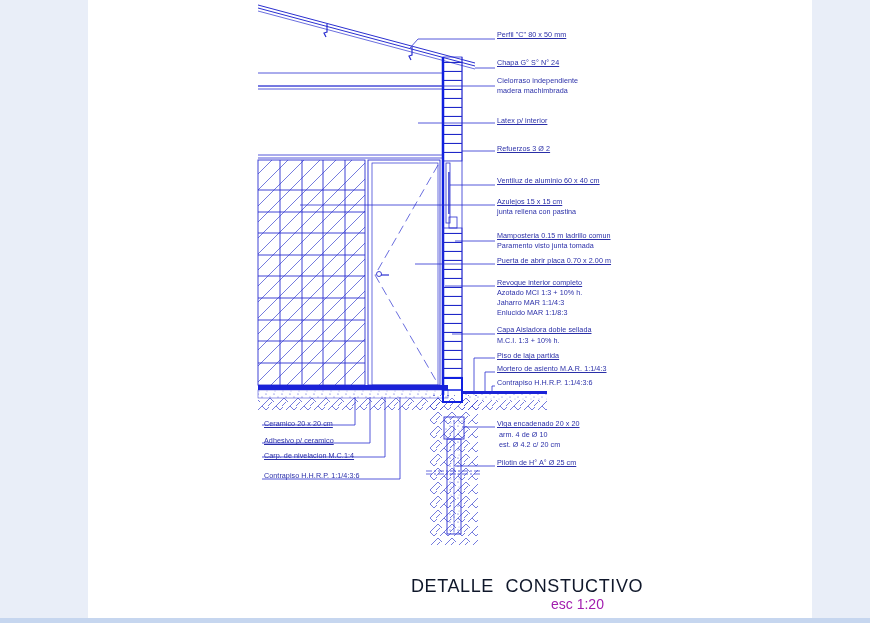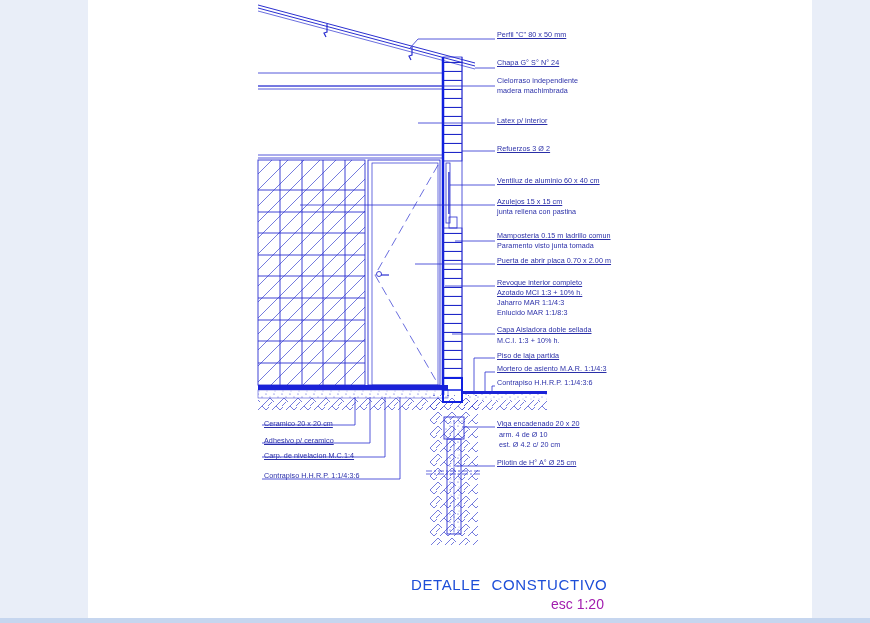--- a/index.html
+++ b/index.html
@@ -14,21 +14,21 @@
     background:#ffffff;
   }
   svg.drawing { position:absolute; left:0; top:0; width:870px; height:623px; }
   .lbl {
     position:absolute; font-size:7.2px; line-height:9px; color:#2a2fa8;
     white-space:nowrap; letter-spacing:0.05px;
   }
   .lbl.u { text-decoration:underline; text-decoration-color:#2a2fa8; }
   .title {
     position:absolute; left:411px; top:576px;
-    font-size:15px; color:#1d4ed8; letter-spacing:0.6px; word-spacing:6px;
+    font-size:18px; color:#0f172a; letter-spacing:0.6px; word-spacing:6px;
   }
   .scale {
     position:absolute; left:551px; top:596px;
     font-size:14px; color:#a21caf;
   }
 </style>
 </head>
 <body>
 
 <div class="sheet"></div>
@@ -161,21 +161,21 @@
 <div class="lbl" style="left:497px;top:86px;">madera machimbrada</div>
 <div class="lbl u" style="left:497px;top:116px;">Latex p/ interior</div>
 <div class="lbl u" style="left:497px;top:144px;">Refuerzos 3 Ø 2</div>
 <div class="lbl u" style="left:497px;top:176px;">Ventiluz de aluminio 60 x 40 cm</div>
 <div class="lbl u" style="left:497px;top:197px;">Azulejos 15 x 15 cm</div>
 <div class="lbl" style="left:497px;top:207px;">junta rellena con pastina</div>
 <div class="lbl u" style="left:497px;top:231px;">Mamposteria 0.15 m ladrillo comun</div>
 <div class="lbl" style="left:497px;top:241px;">Paramento visto junta tomada</div>
 <div class="lbl u" style="left:497px;top:256px;text-align:right;">Puerta de abrir placa 0.70 x 2.00 m</div>
 <div class="lbl u" style="left:497px;top:278px;">Revoque interior completo</div>
-<div class="lbl" style="left:497px;top:288px;text-decoration:underline;">Azotado MCI 1:3 + 10% h.</div>
+<div class="lbl" style="left:497px;top:288px;">Azotado MCI 1:3 + 10% h.</div>
 <div class="lbl" style="left:497px;top:298px;">Jaharro MAR 1:1/4:3</div>
 <div class="lbl" style="left:497px;top:308px;">Enlucido MAR 1:1/8:3</div>
 <div class="lbl u" style="left:497px;top:325px;">Capa Aisladora doble sellada</div>
 <div class="lbl" style="left:497px;top:336px;">M.C.I. 1:3 + 10% h.</div>
 <div class="lbl u" style="left:497px;top:351px;">Piso de laja partida</div>
 <div class="lbl u" style="left:497px;top:364px;">Mortero de asiento M.A.R. 1:1/4:3</div>
 <div class="lbl" style="left:497px;top:378px;">Contrapiso H.H.R.P. 1:1/4:3:6</div>
 <div class="lbl u" style="left:497px;top:419px;">Viga encadenado 20 x 20</div>
 <div class="lbl" style="left:499px;top:430px;">arm. 4  de Ø 10</div>
 <div class="lbl" style="left:499px;top:440px;">est. Ø 4.2 c/ 20 cm</div>

